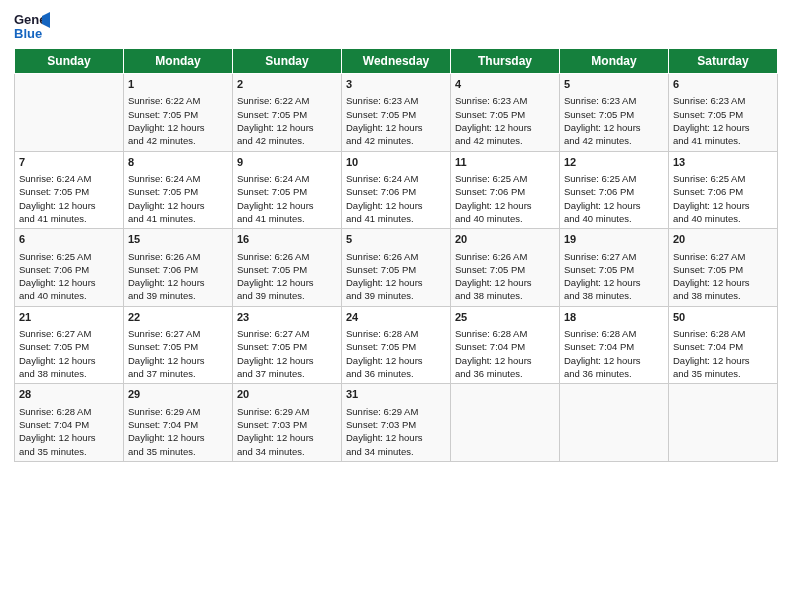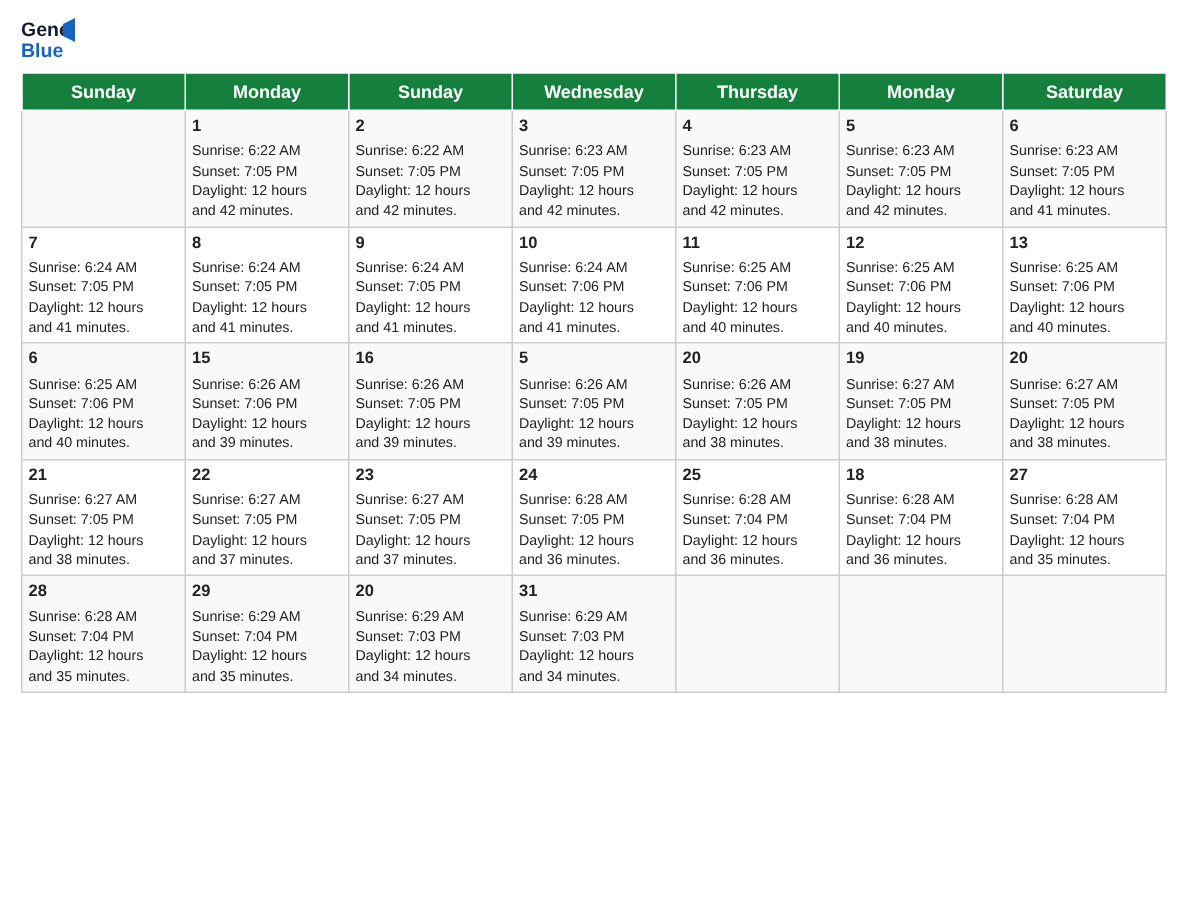--- a/index.html
+++ b/index.html
@@ -287,21 +287,21 @@
             <div>and 36 minutes.</div>
           </td>
           <td>
             <span class="day-num">18</span>
             <div>Sunrise: 6:28 AM</div>
             <div>Sunset: 7:04 PM</div>
             <div>Daylight: 12 hours</div>
             <div>and 36 minutes.</div>
           </td>
           <td>
-            <span class="day-num">27</span>
+            <span class="day-num">50</span>
             <div>Sunrise: 6:28 AM</div>
             <div>Sunset: 7:04 PM</div>
             <div>Daylight: 12 hours</div>
             <div>and 35 minutes.</div>
           </td>
         </tr>
         <tr>
           <td>
             <span class="day-num">28</span>
             <div>Sunrise: 6:28 AM</div>

